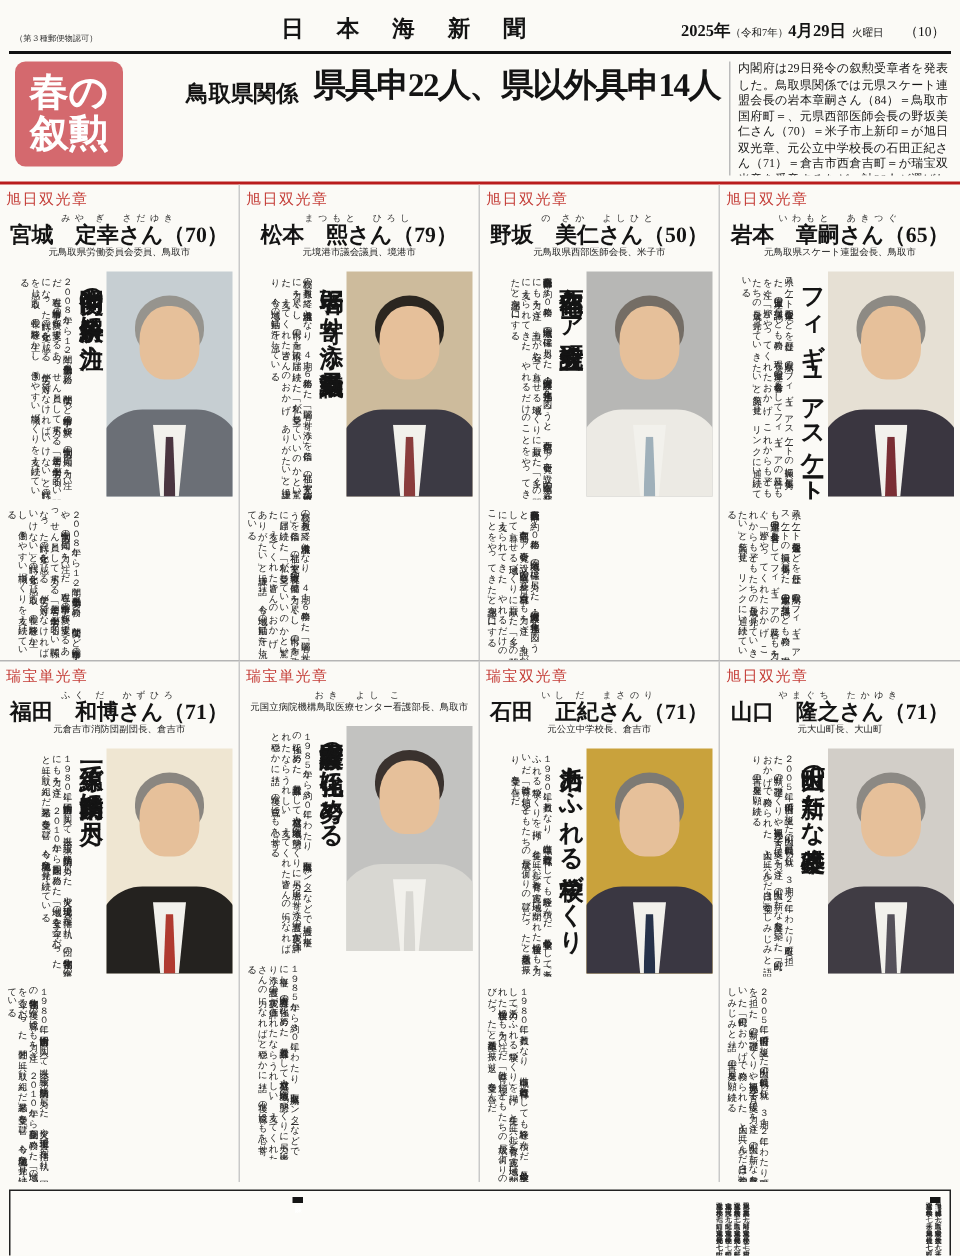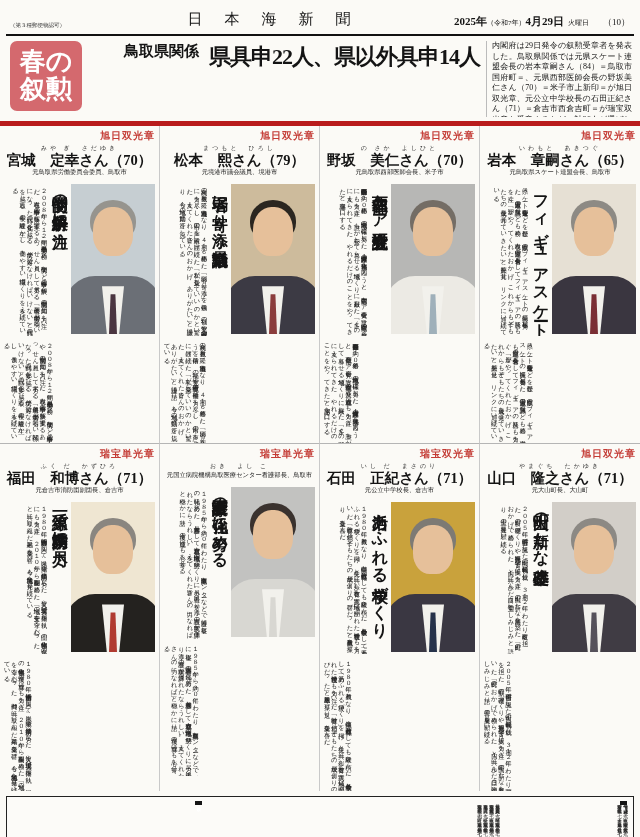--- a/index.html
+++ b/index.html
@@ -5,46 +5,46 @@
   html,body{margin:0;padding:0;}
   body{
     width:640px;height:837px;overflow:hidden;
     background:#fbfaf6;color:#141414;
     font-family:"Liberation Serif","DejaVu Serif",serif;
     position:relative;
   }
   
   .topbar{display:flex;align-items:flex-end;padding:9px 10px 3px 10px;height:20px;}
   .notice{font-size:5.5px;color:#333;width:120px;}
-  .masthead{flex:1;text-align:center;font-size:15px;font-weight:normal;letter-spacing:22px;white-space:nowrap;}
+  .masthead{flex:1;text-align:center;font-size:15px;font-weight:bold;letter-spacing:22px;white-space:nowrap;}
   .dateblock{white-space:nowrap;text-align:right;width:200px;}
   .d-big{font-size:11px;font-weight:bold;}
   .d-sm{font-size:7px;}
   .pageno{font-size:9px;margin-left:10px;}
   .toprule{border-top:2px solid #111;margin:2px 6px 0 6px;}
 
   
-  .headrow{display:flex;padding:5px 8px 4px 10px;border-bottom:5px solid #b91c1c;height:76px;}
+  .headrow{display:flex;padding:5px 8px 4px 10px;border-bottom:2px solid #b91c1c;height:76px;}
   .badge{width:72px;height:70px;background:#d4696e;color:#fff;border-radius:7px;
     display:flex;flex-direction:column;align-items:center;justify-content:center;
     font-weight:bold;font-size:26px;line-height:1.08;flex:none;}
   .h-wrap{flex:1;padding-left:8px;min-width:0;}
   .h-main{font-size:42px;font-weight:bold;line-height:1.0;letter-spacing:-1px;white-space:nowrap;}
-  .h-subrow{display:flex;align-items:flex-start;margin-top:1px;}
+  .h-subrow{display:flex;align-items:flex-end;margin-top:1px;}
   .h-region{font-size:15px;font-weight:bold;margin:0 10px 0 34px;}
   .h-sub{font-size:22px;font-weight:bold;letter-spacing:-1px;white-space:nowrap;}
   .lead{width:140px;flex:none;font-size:8px;line-height:1.32;border-left:1px solid #bbb;
     padding-left:5px;text-align:justify;overflow:hidden;}
 
   
   .grid{display:grid;grid-template-columns:repeat(4,1fr);}
   .card{border-right:1px solid #c9c9c9;padding:3px 4px 0 4px;overflow:hidden;}
   .card:last-child{border-right:none;}
   .row2 .card{border-top:1px solid #b5b5b5;}
-  .award{color:#c43c36;font-weight:bold;font-size:10px;text-align:right;letter-spacing:1px;}
+  .award{color:#c43c36;font-weight:normal;font-size:10px;text-align:left;letter-spacing:1px;}
   .furi{font-size:6px;text-align:center;letter-spacing:3px;color:#333;margin-top:1px;white-space:nowrap;}
   .pname{font-size:14.5px;font-weight:bold;text-align:center;white-space:nowrap;line-height:1.05;}
   .aff{font-size:6.3px;text-align:center;color:#222;line-height:1.2;height:15px;overflow:hidden;}
   .cmain{display:flex;height:152px;margin-top:1px;}
   .sidebody{flex:1;writing-mode:vertical-rl;font-size:6.2px;line-height:1.15;overflow:hidden;color:#222;}
   .vhead{writing-mode:vertical-rl;font-weight:bold;font-size:16px;line-height:1.12;overflow:hidden;margin:0 2px 0 3px;flex:none;max-width:40px;}
   .photo{width:84px;height:150px;flex:none;position:relative;overflow:hidden;background:#ccc;}
   .ph-hair{position:absolute;top:16px;left:50%;transform:translateX(-50%);width:46px;height:42px;border-radius:50% 50% 45% 45%;}
   .ph-face{position:absolute;top:23px;left:50%;transform:translateX(-50%);width:40px;height:49px;background:#e6c09a;border-radius:46% 46% 42% 42%;}
   .ph-suit{position:absolute;bottom:-8px;left:50%;transform:translateX(-50%);width:96px;height:66px;border-radius:30px 30px 0 0;}
@@ -127,21 +127,21 @@
         <div class="ph-shirt"></div>
         <div class="ph-tie" style="background: rgb(138, 60, 60);"></div>
       </div>
     </div>
     <div class="botbody">高校の教員を経て境港市議となり、４期１６年務めた。「弱者に寄り添う」を信条に、福祉の充実や教育環境の整備に力を尽くし、市民の声を市政に届け続けた。「私が受章していいのかと驚いた。支えてくれた皆さんのおかげ。ありがたい」と謙虚に語り、今も地域の活動に汗を流している。</div>
   </div>
 
   <div class="card">
     <div class="award">旭日双光章</div>
     <div class="furi">の さか　よしひと</div>
-    <div class="pname">野坂　美仁さん（70）</div>
+    <div class="pname">野坂　美仁さん（50）</div>
     <div class="aff">元鳥取県西部医師会長、米子市</div>
     <div class="cmain">
       <div class="sidebody">県西部医師会長を約１０年務め、地域医療の確保に尽力した。医療・保健・介護の連携強化を図ろうと、西部在宅ケア研究会を設立。在宅医療の普及や人材育成にも力を注ぎ、誰もが安心して暮らせる地域づくりに貢献した。「多くの仲間に支えられてきた。やれるだけのことをやってきた」と感謝を口にする。</div>
       <div class="vhead">西部在宅ケア研究会設立</div>
       <div class="photo" style="background: rgb(183, 183, 181);">
         <div class="ph-hair" style="background: rgb(116, 109, 101);"></div>
         <div class="ph-face"></div>
         <div class="ph-suit" style="background: rgb(236, 234, 228);"></div>
         <div class="ph-shirt"></div>
         <div class="ph-tie" style="background: rgb(159, 176, 186);"></div>

